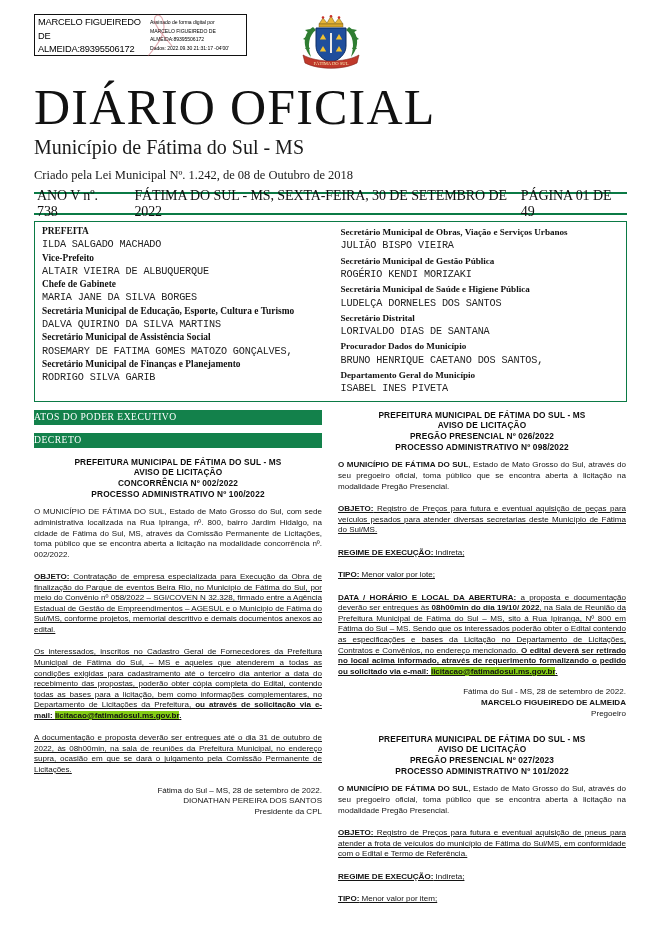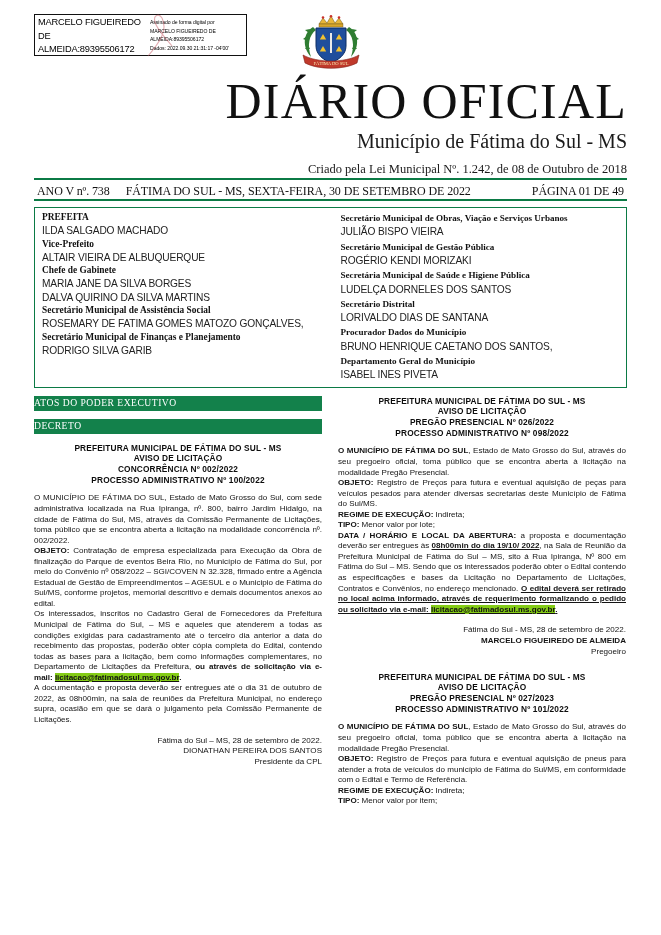--- a/index.html
+++ b/index.html
@@ -74,22 +74,22 @@
     position: absolute;
     left: 50%;
     transform: translateX(-50%);
     top: 13px;
     width: 64px;
     height: 58px;
   }
 
   
   .masthead {
-    text-align: right;
-    margin-top: 2px;
+    text-align: left;
+    margin-top: 8px;
   }
   .doc-title {
     font-family: "Liberation Serif", serif;
     font-size: 50px;
     line-height: 54px;
     letter-spacing: 1.2px;
     font-weight: 400;
     color: #111;
   }
   .doc-sub {
@@ -102,27 +102,28 @@
   .doc-law {
     font-family: "Liberation Serif", serif;
     font-size: 12.5px;
     line-height: 17px;
     color: #1a1a1a;
     margin-top: 8px;
   }
 
   
   .infobar {
+    margin-top: 8px;
     border-top: 2px solid #0b7a45;
     border-bottom: 2px solid #0b7a45;
     height: 19px;
     display: flex;
-    align-items: flex-end;
-    font-family: "Liberation Serif", serif;
-    font-size: 12px;
+    align-items: center;
+    font-family: "Liberation Serif", serif;
+    font-size: 14px;
     color: #111;
     letter-spacing: -0.1px;
   }
   .ib-ano { padding-left: 3px; }
   .ib-mid { margin-left: 16px; }
   .ib-page { margin-left: auto; padding-right: 3px; }
 
   
   .officials {
     margin-top: 6px;
@@ -140,21 +141,21 @@
   .off-col.right { padding-left: 10px; }
   .off-role {
     font-family: "Liberation Serif", serif;
     font-size: 9.4px;
     line-height: 13.2px;
     font-weight: bold;
     color: #111;
     text-align: justify;
   }
   .off-name {
-    font-family: Liberation Sans, sans-serif;
+    font-family: Liberation Mono, monospace;
     font-size: 10.2px;
     line-height: 13.4px;
     font-weight: 400;
     color: #222;
     letter-spacing: -0.15px;
   }
   .off-col.right .off-role { font-size: 9.1px; line-height: 14.4px; }
   .off-col.right .off-name { line-height: 14.2px; }
 
   
@@ -188,21 +189,21 @@
     margin-bottom: 8px;
   }
   .body-p {
     font-size: 8.05px;
     line-height: 10.55px;
     text-align: justify;
     color: #141414;
     letter-spacing: -0.02px;
     margin: 0 0 0 0;
   }
-  .body-p + .body-p { margin-top: 0px; }
+  .body-p + .body-p { margin-top: 12px; text-decoration: underline; }
   .body-p b { font-weight: bold; }
   .mail {
     font-weight: bold;
     text-decoration: underline;
     color: #111;
     background: #84cc16;
   }
   .hl {
     font-weight: bold;
     text-decoration: underline;
@@ -281,20 +282,21 @@
   </div>
 
   <div class="officials">
     <div class="off-col left">
       <div class="off-role">PREFEITA</div>
       <div class="off-name">ILDA SALGADO MACHADO</div>
       <div class="off-role">Vice-Prefeito</div>
       <div class="off-name">ALTAIR VIEIRA DE ALBUQUERQUE</div>
       <div class="off-role">Chefe de Gabinete</div>
       <div class="off-name">MARIA JANE DA SILVA BORGES</div>
+      <div class="off-role">Secretária Municipal de Educação, Esporte, Cultura e Turismo</div>
       <div class="off-name">DALVA QUIRINO DA SILVA MARTINS</div>
       <div class="off-role">Secretário Municipal de Assistência Social</div>
       <div class="off-name">ROSEMARY DE FATIMA GOMES MATOZO GONÇALVES,</div>
       <div class="off-role">Secretário Municipal de Finanças e Planejamento</div>
       <div class="off-name">RODRIGO SILVA GARIB</div>
     </div>
     <div class="off-col right">
       <div class="off-role">Secretário Municipal de Obras, Viação e Serviços Urbanos</div>
       <div class="off-name">JULIÃO BISPO VIEIRA</div>
       <div class="off-role">Secretário Municipal de Gestão Pública</div>

